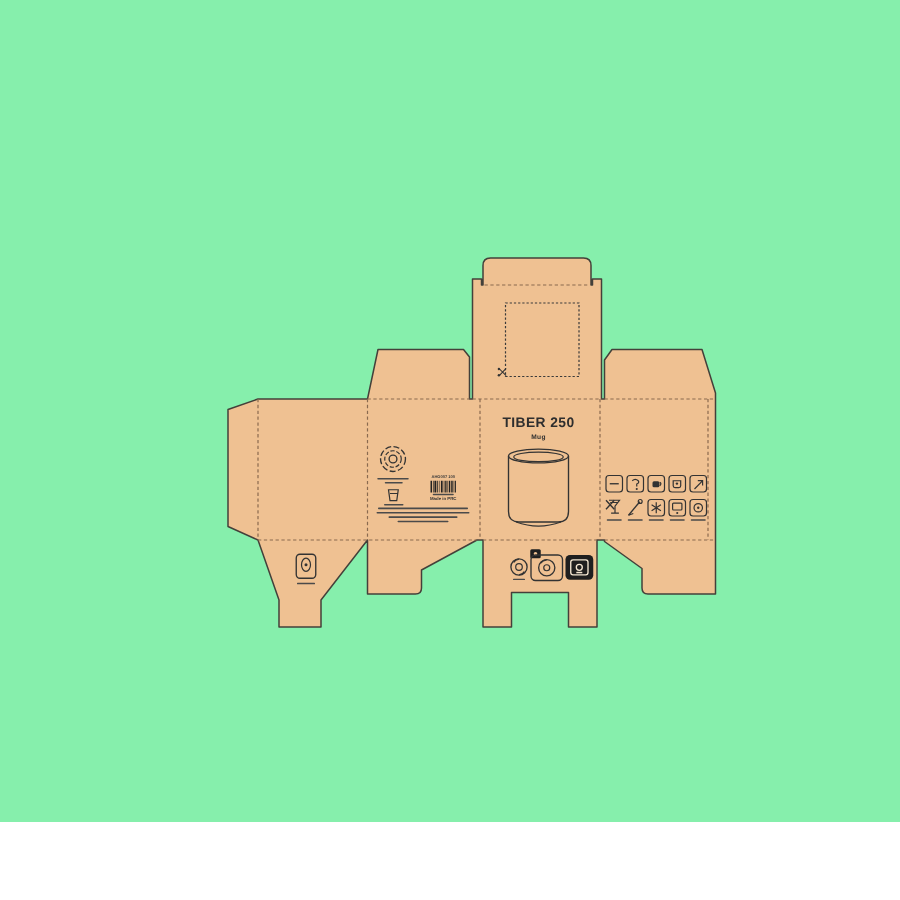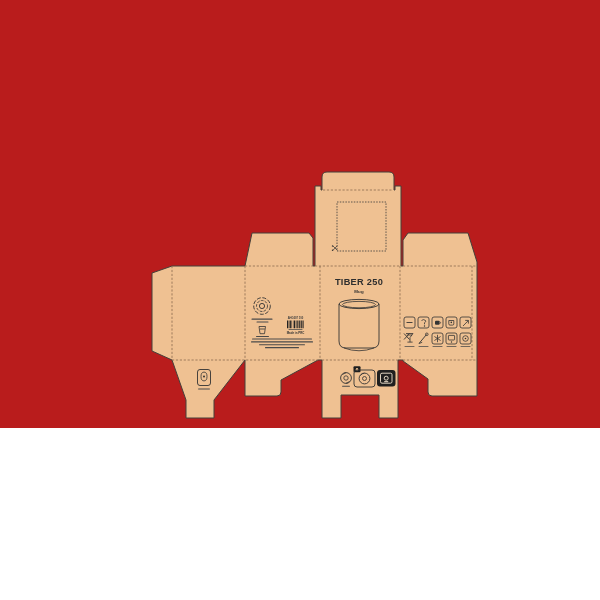--- a/index.html
+++ b/index.html
@@ -1,16 +1,16 @@
 <!DOCTYPE html>
 <html><head>
 <meta charset="utf-8">
 <style>
   html,body{margin:0;padding:0;background:#fff;}
-  .stage{position:relative;width:600px;height:428px;background:#b91c1c;overflow:hidden;
+  .stage{position:relative;width:600px;height:548px;background:#86efac;overflow:hidden;
          font-family:"Liberation Sans","DejaVu Sans",sans-serif;}
   svg{position:absolute;left:0;top:0;}
   .cut{fill:#efc192;stroke:#44403a;stroke-width:1;stroke-linejoin:round;}
   .fold{fill:none;stroke:#8a6a4f;stroke-width:.8;stroke-dasharray:2.2 1.7;}
   .perf{fill:none;stroke:#3a3a3a;stroke-width:.8;stroke-dasharray:1.5 1.3;}
   .ink{fill:none;stroke:#333;stroke-width:.8;}
   .ink9{fill:none;stroke:#333;stroke-width:.9;}
   .inkfill{fill:#333;stroke:none;}
   .bar{fill:#4a4a4a;}
   text{fill:#2e2e2e;}

